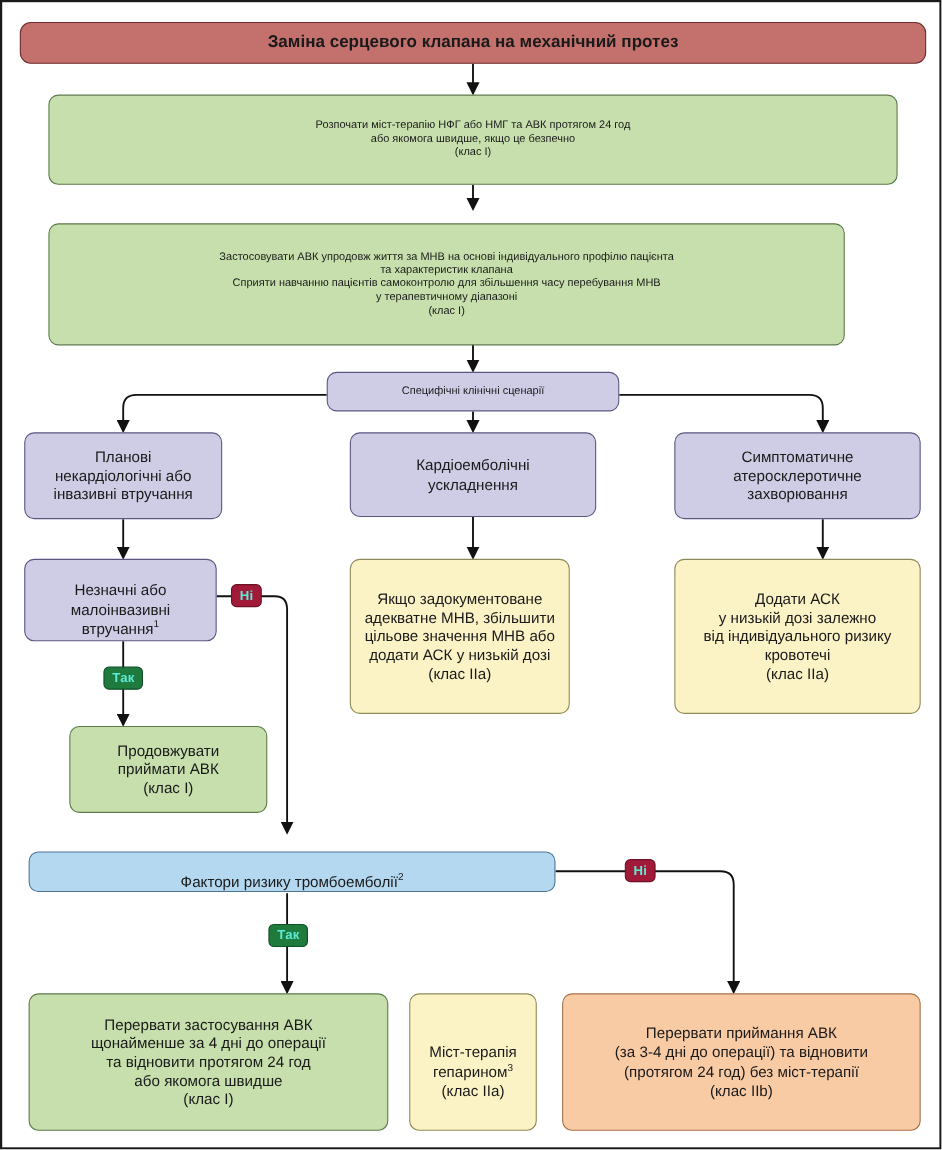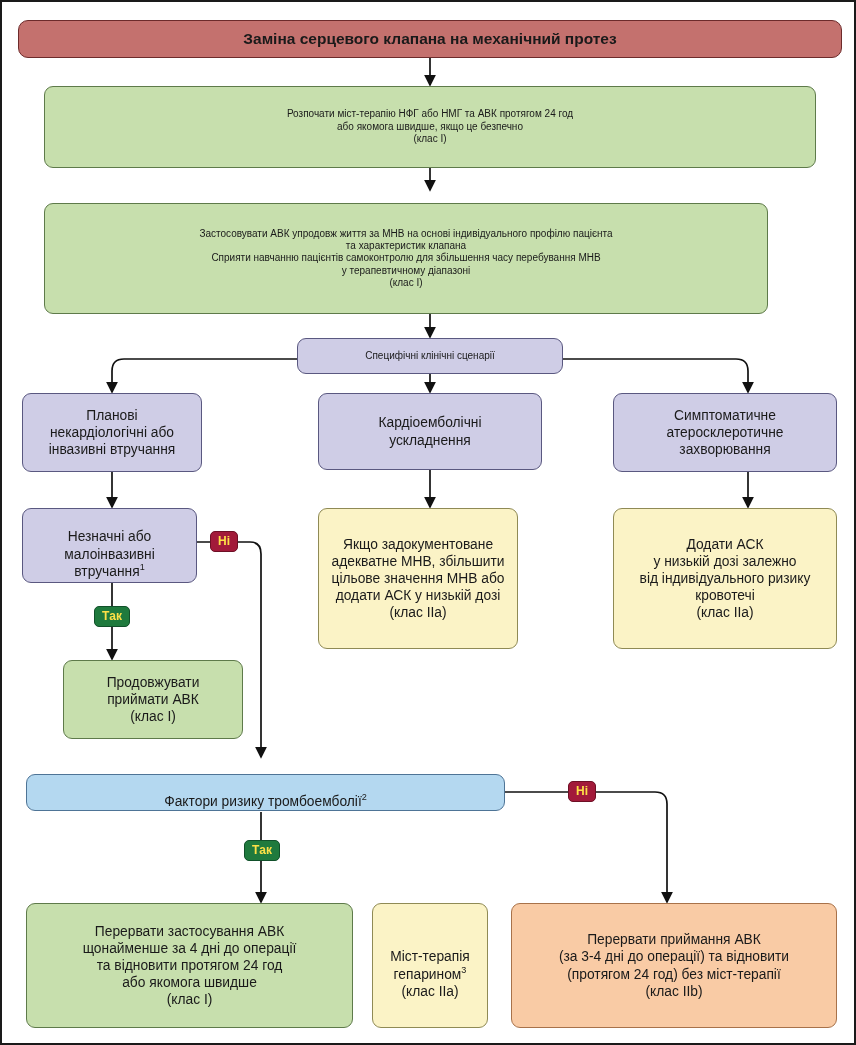--- a/index.html
+++ b/index.html
@@ -68,21 +68,21 @@
     font-size: 0.66em;
     vertical-align: super;
     line-height: 0;
   }
 
   
   .badge {
     position: absolute;
     z-index: 3;
     box-sizing: border-box;
-    color: #fde047;
+    color: #5eead4;
     font-weight: bold;
     font-size: 12px;
     border-radius: 5px;
     display: flex;
     align-items: center;
     justify-content: center;
     padding: 2px 7px 3px 7px;
     letter-spacing: .2px;
   }
   .badge-yes {

